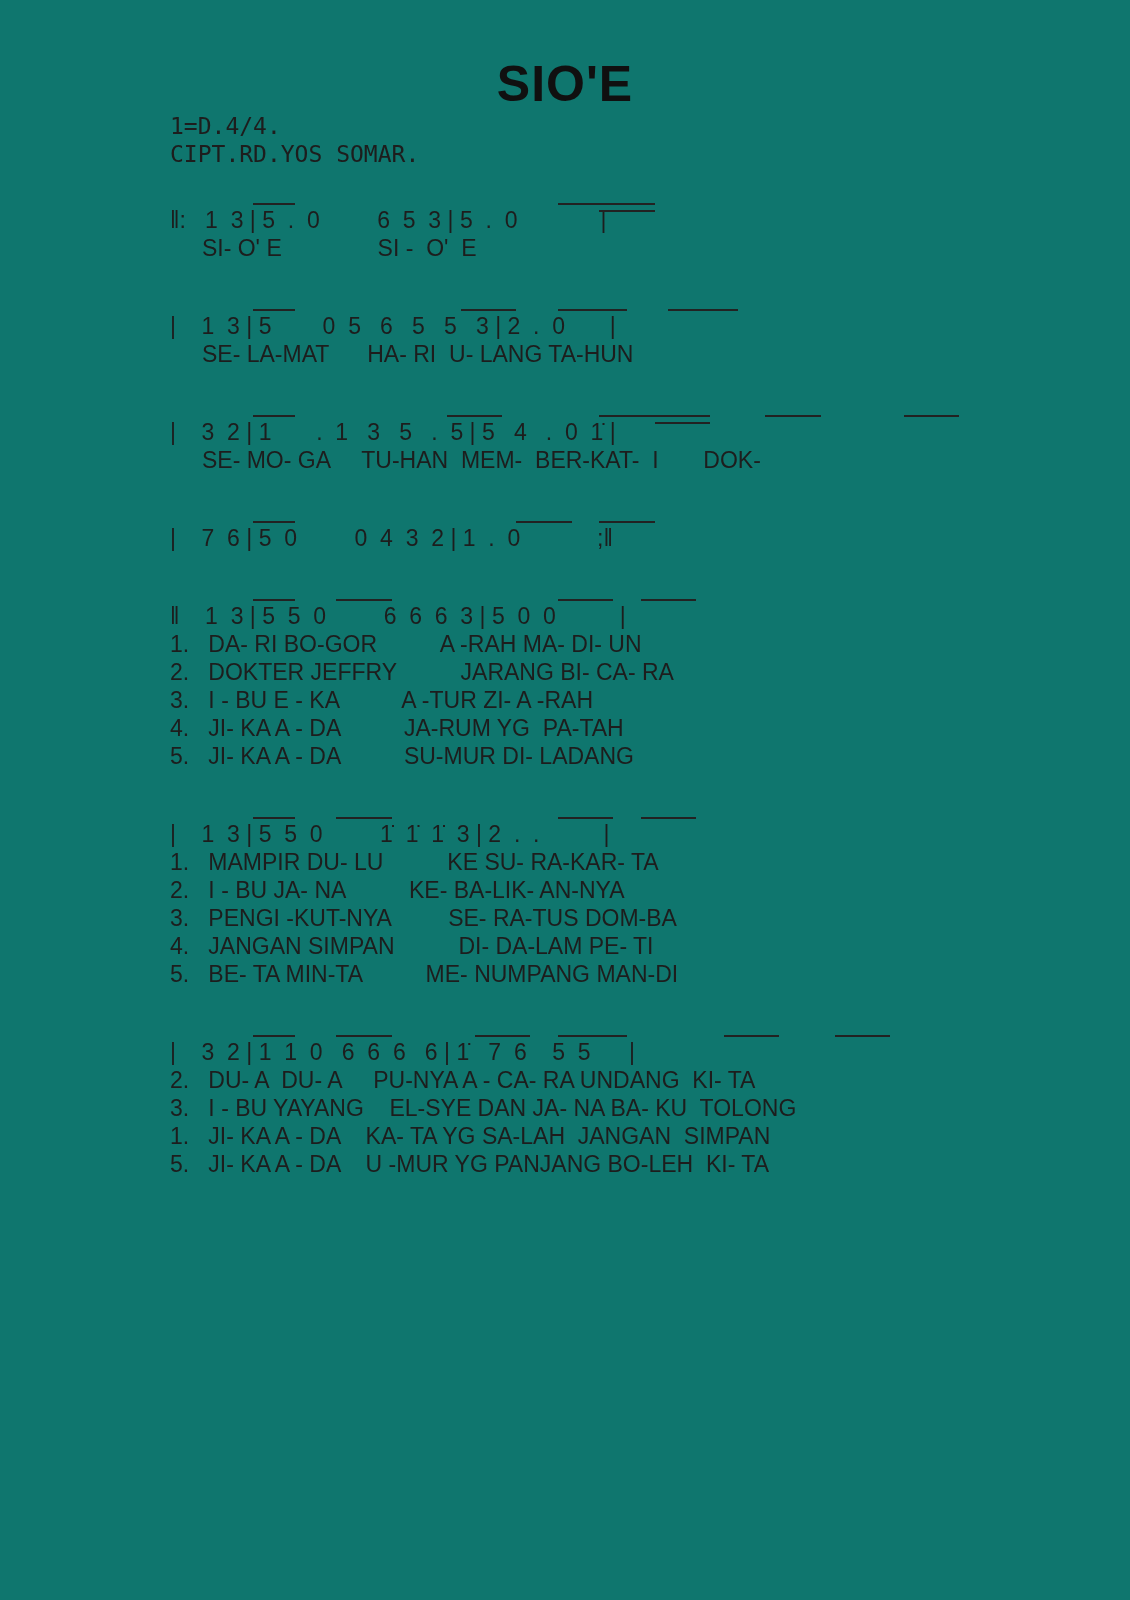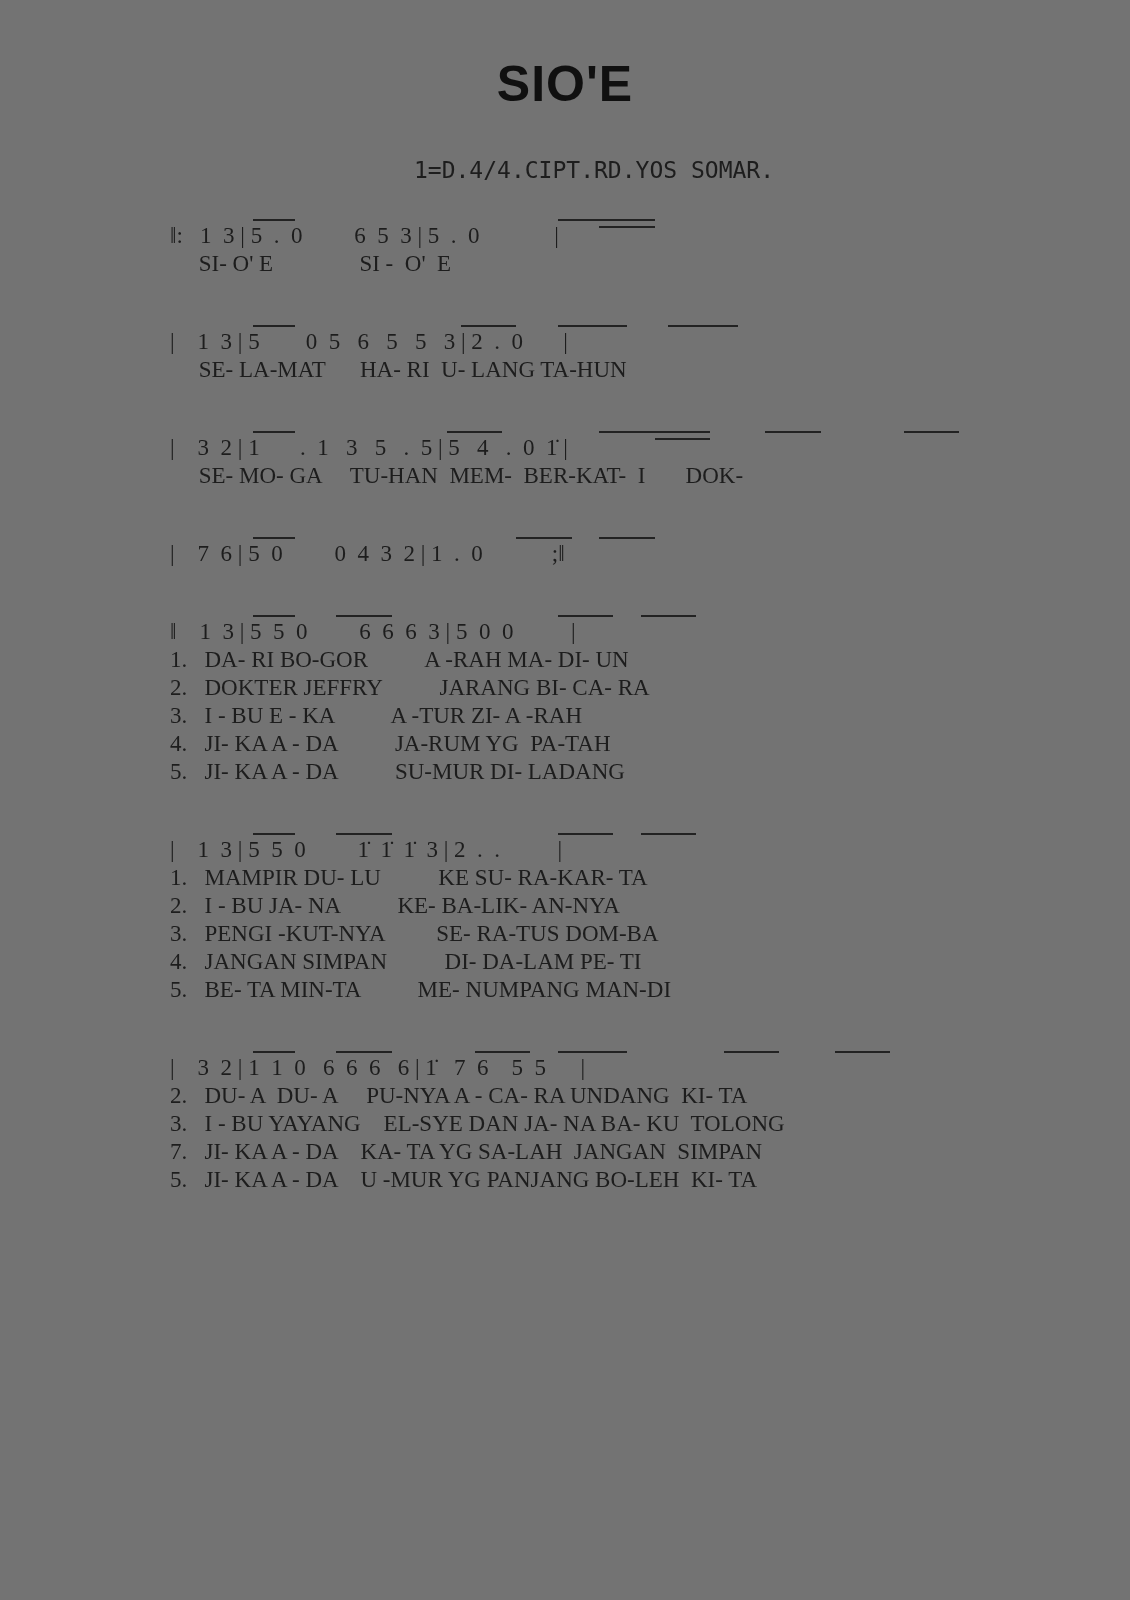--- a/index.html
+++ b/index.html
@@ -4,21 +4,21 @@
 <style>
   html, body {
     margin: 0;
     padding: 0;
     background: #e8e8e8;
   }
   .page {
     position: relative;
     width: 1130px;
     height: 1600px;
-    background: #737373;
+    background: #0f766e;
     color: #1d1d1d;
     font-family: "DejaVu Sans Mono", monospace;
     overflow: hidden;
   }
   .sheet {
     padding-top: 56px;
   }
   .title {
     font-family: "Liberation Sans", sans-serif;
     font-weight: bold;
@@ -27,36 +27,36 @@
     letter-spacing: 1px;
     text-align: center;
     color: #101010;
     margin: 0;
   }
   .content {
     padding-left: 170px;
   }
   .header-row {
     display: flex;
-    justify-content: center;
+    justify-content: space-between;
     width: 848px;
-    margin-top: 44px;
     font-size: 23px;
     line-height: 28px;
+    flex-direction: column;
   }
   .systems { margin-top: 0; }
   .system {
     position: relative;
     padding-top: 16px;
     margin-top: 34px;
   }
   .system.first { margin-top: 22px; }
   pre {
     margin: 0;
-    font-family: Liberation Serif, serif;
+    font-family: Liberation Sans, sans-serif;
     font-size: 23px;
     line-height: 28px;
     white-space: pre;
   }
   .beam {
     position: absolute;
     top: 13px;
     height: 2px;
     background: #222;
     font-family: "DejaVu Sans Mono", monospace;
@@ -139,21 +139,21 @@
         <div class="beam" style="left: 6ch; width: 3ch;"></div>
             <div class="beam" style="left: 12ch; width: 4ch;"></div>
             <div class="beam" style="left: 28ch; width: 4ch;"></div>
             <div class="beam" style="left: 34ch; width: 4ch;"></div>
           </div>
 
         <div class="system">
           <pre>|    3  2 | 1  1  0   6  6  6   6 | 1̇   7  6    5  5      |</pre>
           <pre>2.   DU- A  DU- A     PU-NYA A - CA- RA UNDANG  KI- TA</pre>
           <pre>3.   I - BU YAYANG    EL-SYE DAN JA- NA BA- KU  TOLONG</pre>
-          <pre>7.   JI- KA A - DA    KA- TA YG SA-LAH  JANGAN  SIMPAN</pre>
+          <pre>1.   JI- KA A - DA    KA- TA YG SA-LAH  JANGAN  SIMPAN</pre>
           <pre>5.   JI- KA A - DA    U -MUR YG PANJANG BO-LEH  KI- TA</pre>
         <div class="beam" style="left: 6ch; width: 3ch;"></div>
             <div class="beam" style="left: 12ch; width: 4ch;"></div>
             <div class="beam" style="left: 22ch; width: 4ch;"></div>
             <div class="beam" style="left: 28ch; width: 5ch;"></div>
             <div class="beam" style="left: 40ch; width: 4ch;"></div>
             <div class="beam" style="left: 48ch; width: 4ch;"></div>
           </div>
 
 

